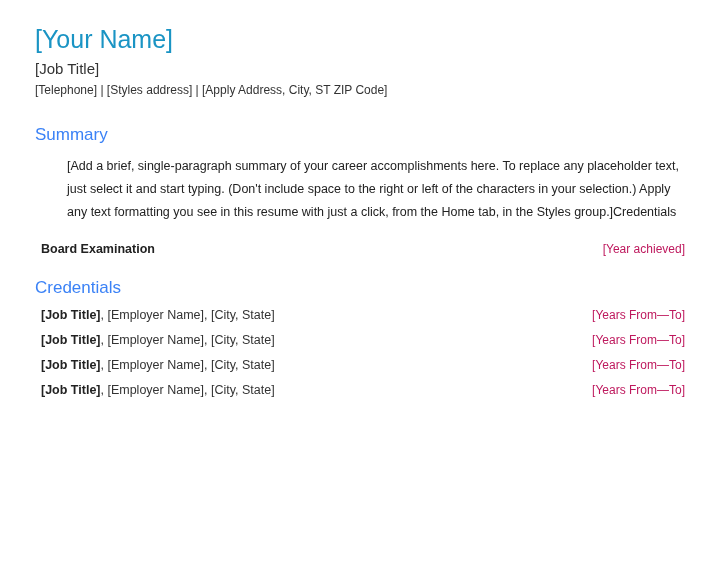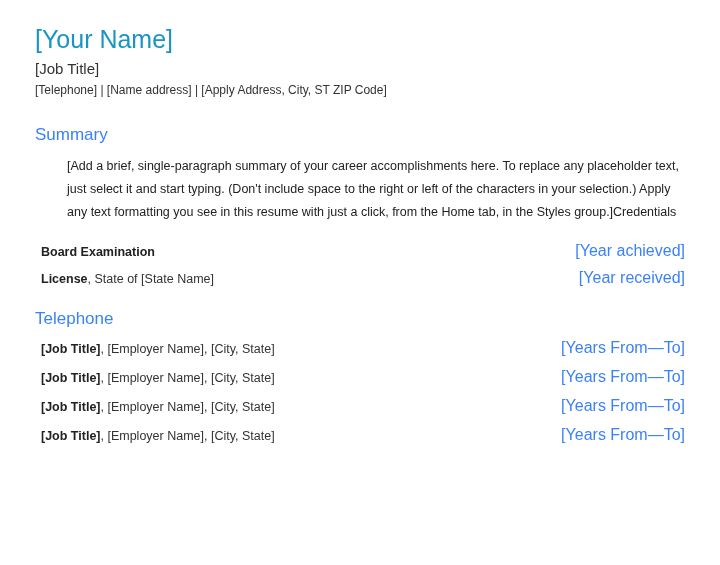--- a/index.html
+++ b/index.html
@@ -47,48 +47,44 @@
     display: flex;
     justify-content: space-between;
     align-items: baseline;
     font-size: 12.5px;
     margin-bottom: 9px;
     padding-left: 6px;
     text-align: right;
   }
   .row .left { font-weight: 400; color: #333; }
   .row .left .strong { font-weight: 700; color: #222; }
-  .row .right { font-weight: 400; color: #3b82f6; font-size: 16px; }
+  .row .right { font-weight: 400; color: #be185d; font-size: 12px; }
   .cred-block { margin-bottom: 22px; }
   .exp-block .row { margin-bottom: 11px; }
 </style>
 </head>
 <body>
 
 <div class="name">[Your Name]</div>
 <div class="jobtitle">[Job Title]</div>
 <div class="contact">
-  <span>[Telephone]</span><span>  |  </span><span>[Name address]</span><span>  |  </span><span>[Apply Address, City, ST ZIP Code]</span>
+  <span>[Telephone]</span><span>  |  </span><span>[Styles address]</span><span>  |  </span><span>[Apply Address, City, ST ZIP Code]</span>
 </div>
 
 <div class="section-heading">Summary</div>
 <div class="summary-text">[Add a brief, single-paragraph summary of your career accomplishments here. To replace any placeholder text, just select it and start typing. (Don't include space to the right or left of the characters in your selection.) Apply any text formatting you see in this resume with just a click, from the Home tab, in the Styles group.]Credentials</div>
 
 <div class="cred-block">
   <div class="row">
     <span class="left"><span class="strong">Board Examination</span><span></span></span>
     <span class="right">[Year achieved]</span>
   </div>
-  <div class="row">
-    <span class="left"><span class="strong">License</span><span>, State of [State Name]</span></span>
-    <span class="right">[Year received]</span>
-  </div>
 </div>
 
-<div class="section-heading">Telephone</div>
+<div class="section-heading">Credentials</div>
 
 <div class="exp-block">
   <div class="row">
     <span class="left"><span class="strong">[Job Title]</span><span>, [Employer Name], [City, State]</span></span>
     <span class="right">[Years From—To]</span>
   </div>
   <div class="row">
     <span class="left"><span class="strong">[Job Title]</span><span>, [Employer Name], [City, State]</span></span>
     <span class="right">[Years From—To]</span>
   </div>

